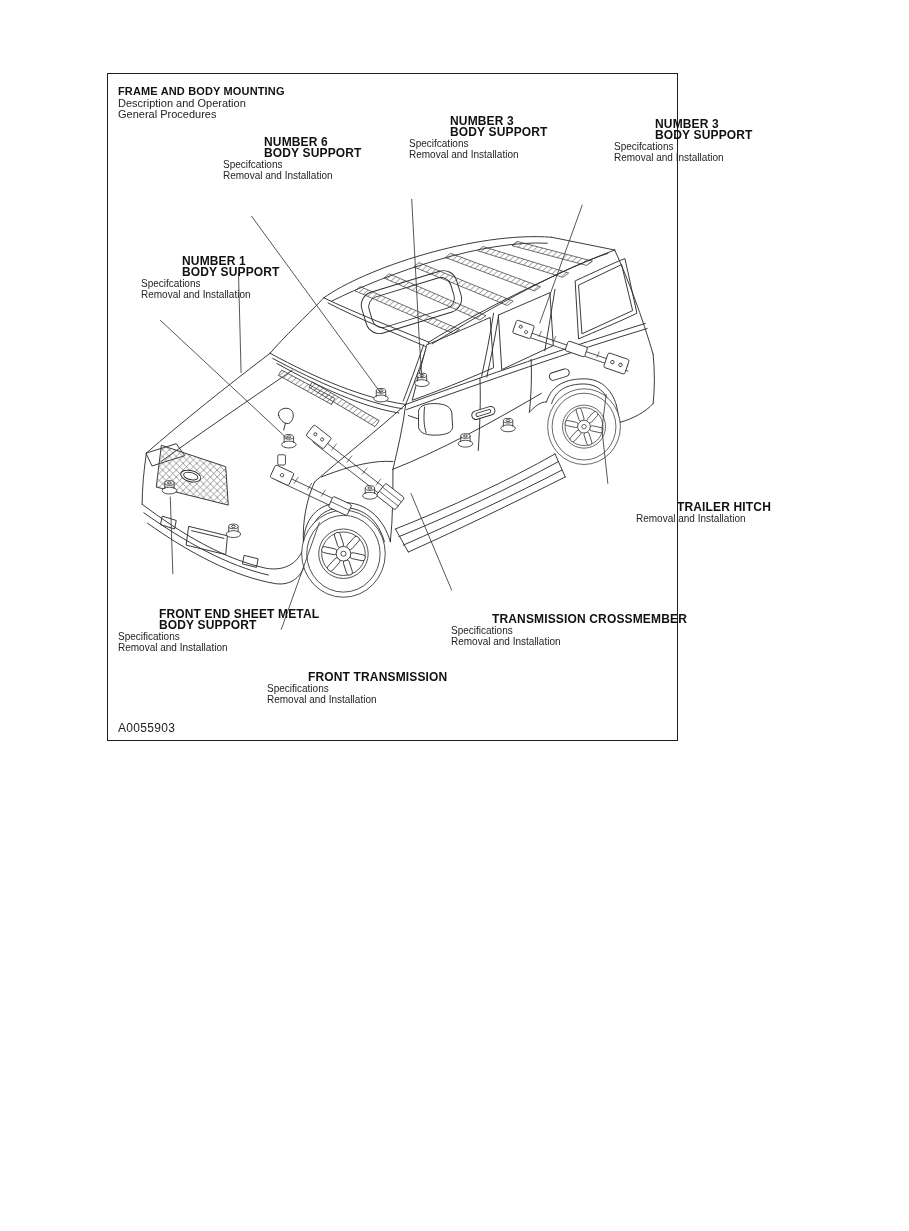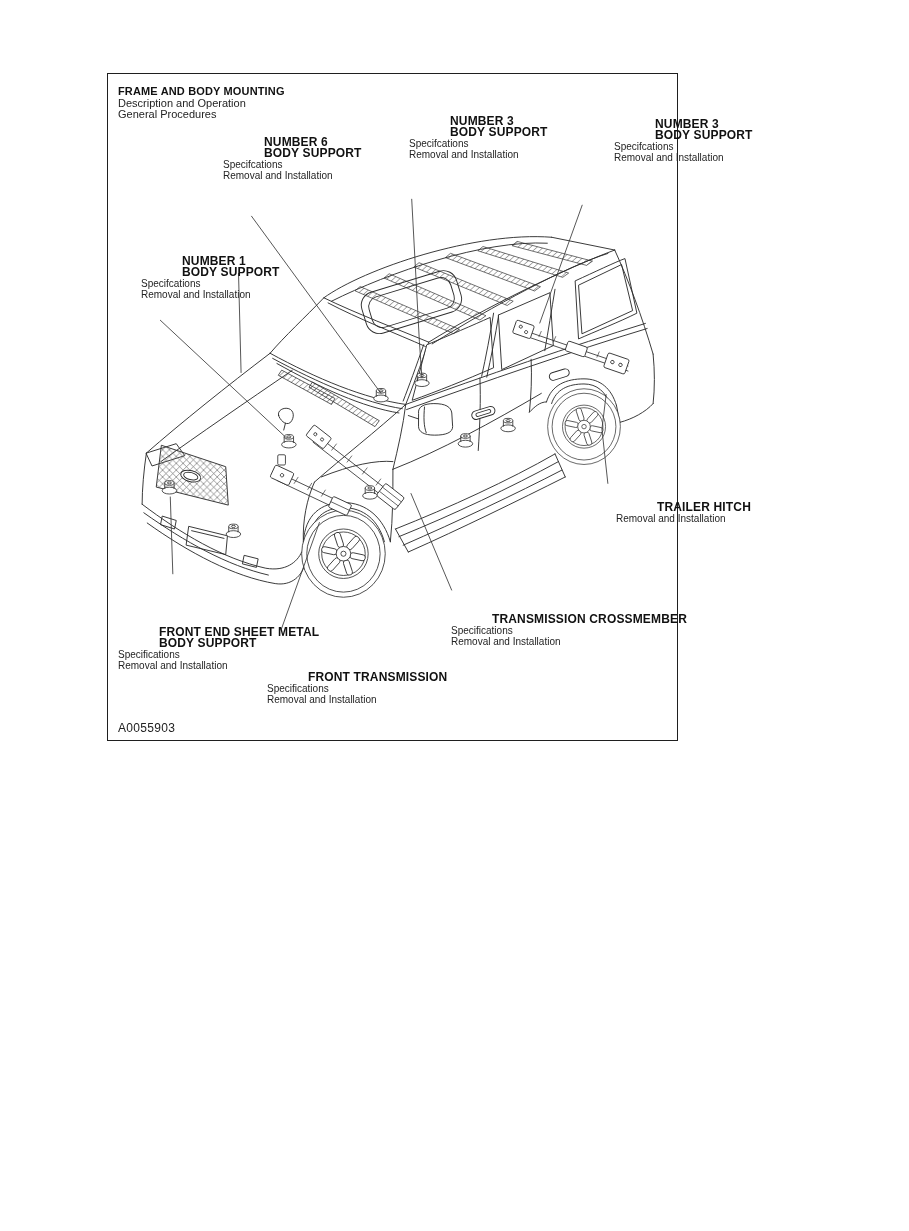--- a/index.html
+++ b/index.html
@@ -263,26 +263,26 @@
     <div class="c-sub">Removal and Installation</div>
   </div>
 
   <div class="callout" style="left:506px;top:45px">
     <div class="c-title">NUMBER 3</div>
     <div class="c-title">BODY SUPPORT</div>
     <div class="c-sub">Specifcations</div>
     <div class="c-sub">Removal and Installation</div>
   </div>
 
-  <div class="callout" style="left:508px;top:428px">
+  <div class="callout" style="left:528px;top:428px">
     <div class="c-title">TRAILER HITCH</div>
     <div class="c-sub">Removal and Installation</div>
   </div>
 
-  <div class="callout" style="left:10px;top:553px">
+  <div class="callout" style="left:10px;top:535px">
     <div class="c-title">FRONT END SHEET METAL</div>
     <div class="c-title">BODY SUPPORT</div>
     <div class="c-sub">Specifications</div>
     <div class="c-sub">Removal and Installation</div>
   </div>
 
   <div class="callout" style="left:343px;top:540px">
     <div class="c-title">TRANSMISSION CROSSMEMBER</div>
     <div class="c-sub">Specifications</div>
     <div class="c-sub">Removal and Installation</div>

